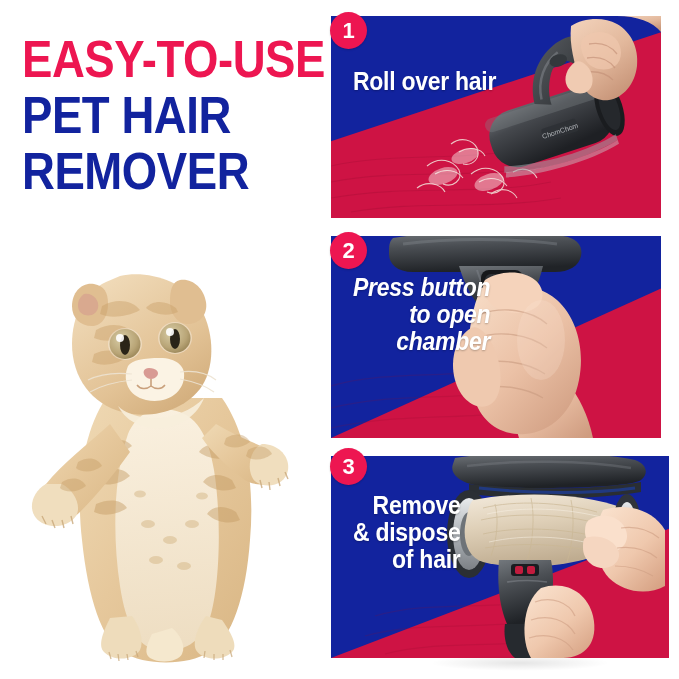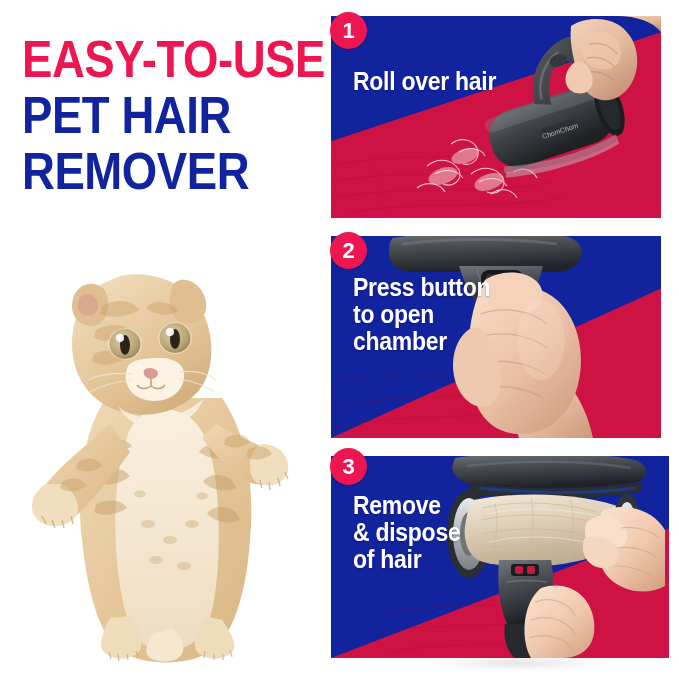--- a/index.html
+++ b/index.html
@@ -3,21 +3,21 @@
 <meta charset="utf-8">
 <style>
   html,body{margin:0;padding:0;}
   body{
     width:679px;height:679px;
     background:#ffffff;
     font-family:"Liberation Sans", sans-serif;
     overflow:hidden;
     position:relative;
   }
-  #stage{position:absolute;left:0;top:0;width:679px;height:679px;background:#fff;}
+  #stage{position:absolute;left:0;top:0;width:679px;height:679px;background:#fff;text-align:right;}
 
   
   #left-col{position:absolute;left:0;top:0;width:320px;height:679px;}
 
   .headline{
     position:absolute;left:22px;
     font-weight:bold;
     letter-spacing:-0.5px;
     white-space:nowrap;
     line-height:1;
@@ -31,21 +31,21 @@
   #cat-photo{position:absolute;left:10px;top:248px;width:300px;height:420px;}
   #cat-photo svg{display:block;width:300px;height:420px;}
 
   
   .panel{
     position:absolute;left:331px;width:330px;
     overflow:hidden;
     background:#12239E;
   }
   #panel-1{top:16px;height:202px;}
-  #panel-2{top:236px;height:202px;}
+  #panel-2{top:236px;height:202px;font-style:italic;}
   #panel-3{top:456px;height:202px;padding-left:8px;}
 
   .panel-bg{position:absolute;inset:0;background:#12239E;}
   .panel-red{position:absolute;inset:0;background:#CE1344;}
 
   
   #red-1{clip-path:polygon(0% 62%, 100% 8%, 100% 100%, 0% 100%);}
   #red-2{clip-path:polygon(0% 100%, 100% 26%, 100% 100%);}
   #red-3{clip-path:polygon(0% 100%, 100% 36%, 100% 100%);}
 

